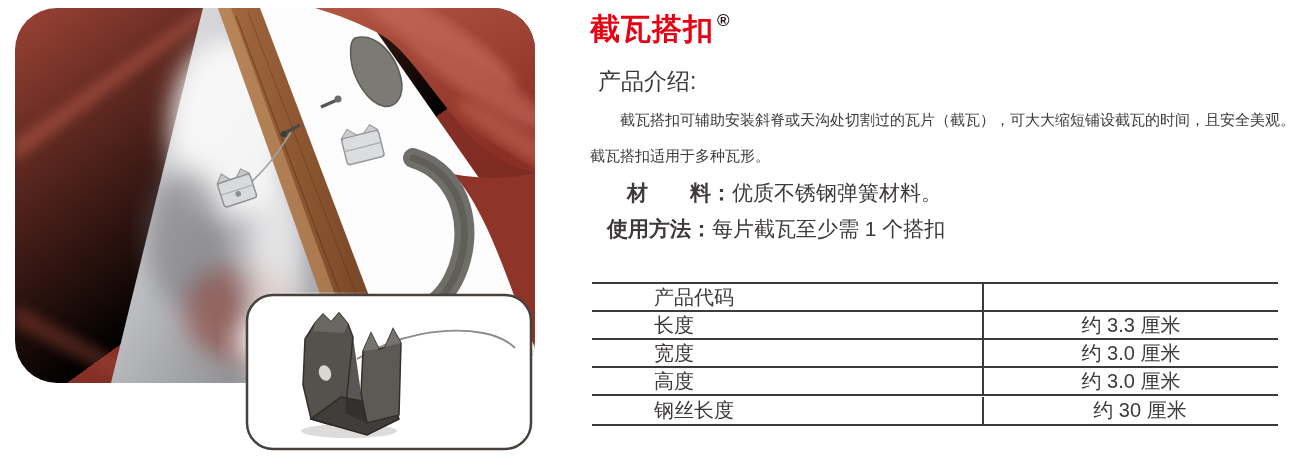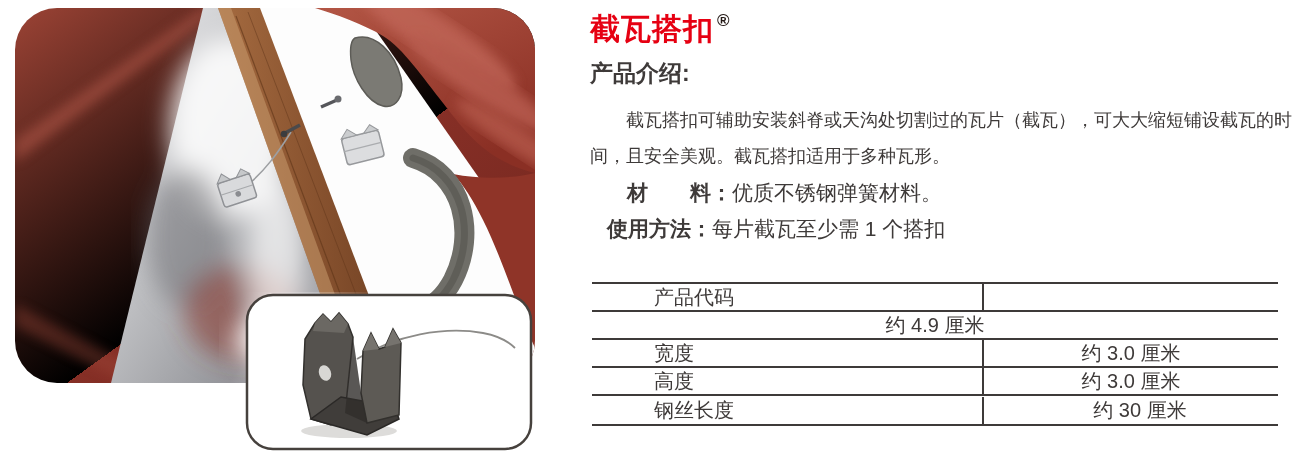--- a/index.html
+++ b/index.html
@@ -16,23 +16,23 @@
   .photo{position:absolute;left:0;top:0;width:520px;height:375px;display:block;}
   .inset{position:absolute;left:230px;top:285px;width:288px;height:158px;}
   .inset svg{display:block;width:100%;height:100%;}
 
   
   .content{position:absolute;left:590px;top:0;width:710px;height:344px;}
   .title{position:absolute;left:0;top:12px;margin:0;font-size:30px;line-height:34px;
          font-weight:bold;color:var(--accent-red,#e60012);letter-spacing:1px;}
   .title .reg{font-size:17px;font-weight:bold;color:#231815;vertical-align:top;
               position:relative;top:-8px;margin-left:3px;letter-spacing:0;}
-  .section-heading{position:absolute;left:0;top:58px;margin:0;font-size:23px;
-                   font-weight:bold;color:var(--text-dark,#3e3a39);}
-  .desc{position:absolute;left:0;top:102px;width:710px;margin:0;font-size:18px;
+  .section-heading{position:absolute;left:0;top:58px;margin:8px;font-size:23px;
+                   font-weight:normal;color:var(--text-dark,#3e3a39);}
+  .desc{position:absolute;left:0;top:102px;width:710px;margin:0;font-size:15px;
         line-height:36px;text-indent:2em;color:var(--text-dark,#3e3a39);}
   .spec-line{position:absolute;left:0;font-size:21px;line-height:30px;
              color:var(--text-dark,#3e3a39);white-space:nowrap;}
   .spec-line .spec-label{font-weight:bold;}
   .spec-line.l1{top:178px;margin-left:37px;}
   .spec-line.l2{top:214px;margin-left:17px;}
 
   
   .spec-table{position:absolute;left:2px;top:282px;width:686px;
               border-top:2px solid var(--rule,#3e3a39);
@@ -183,21 +183,22 @@
 
     <div class="spec-line l1"><span class="spec-label">材　　料：</span><span>优质不锈钢弹簧材料。</span></div>
 
     <div class="spec-line l2"><span class="spec-label">使用方法：</span><span>每片截瓦至少需 1 个搭扣</span></div>
 
     <div class="spec-table">
       <div class="t-row">
         <div class="t-name">产品代码</div>
       </div>
       <div class="t-row">
-        <div class="t-value">约 4.9 厘米</div>
+        <div class="t-name">长度</div>
+        <div class="t-value">约 3.3 厘米</div>
       </div>
       <div class="t-row">
         <div class="t-name">宽度</div>
         <div class="t-value">约 3.0 厘米</div>
       </div>
       <div class="t-row">
         <div class="t-name">高度</div>
         <div class="t-value">约 3.0 厘米</div>
       </div>
       <div class="t-row">

